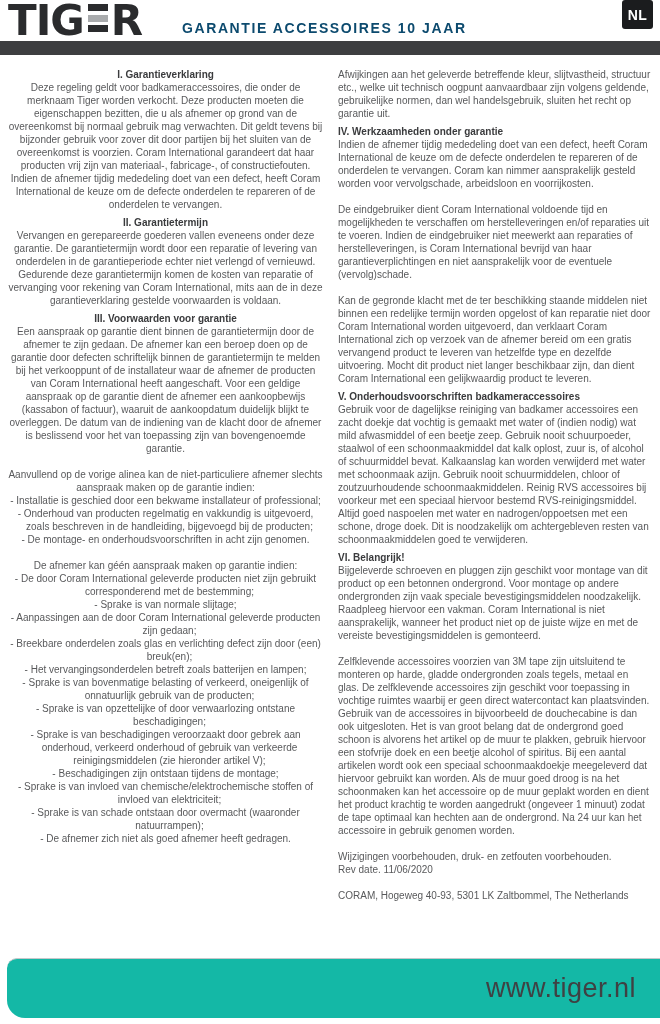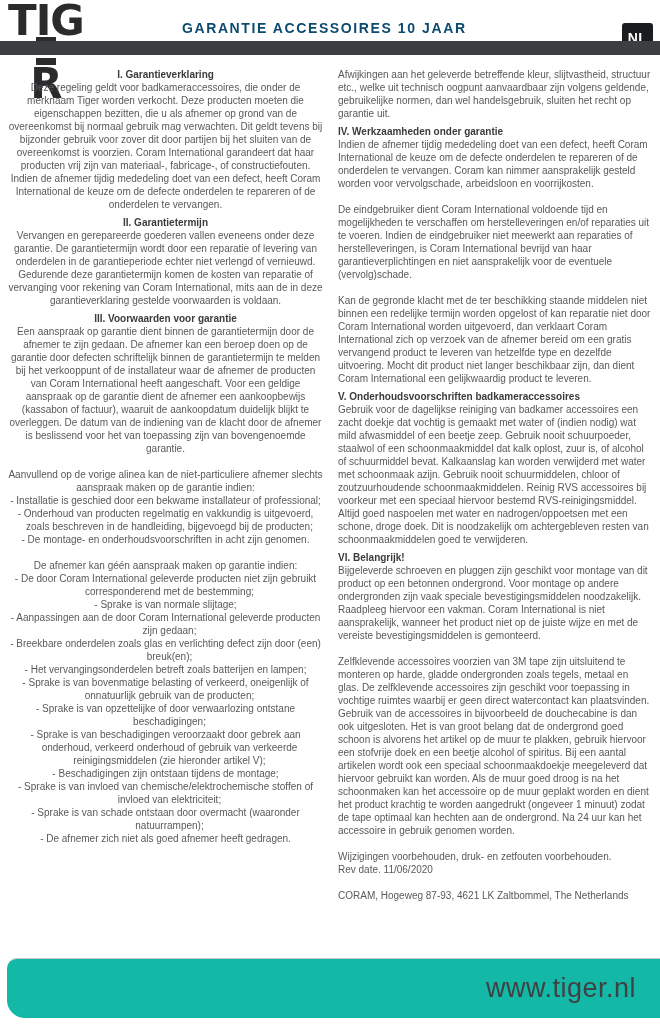--- a/index.html
+++ b/index.html
@@ -1,31 +1,31 @@
 <!DOCTYPE html>
 <html><head>
 <meta charset="utf-8">
 <style>
   html,body{margin:0;padding:0;background:#ffffff;}
   #page{position:relative;width:660px;height:1024px;background:#ffffff;overflow:hidden;
         font-family:"Liberation Sans",sans-serif;color:#58595b;}
 
   
   .header{position:absolute;top:0;left:0;right:0;height:62px;}
-  .logo{position:absolute;left:8px;top:4px;display:flex;align-items:center;flex-direction:column;}
+  .logo{position:absolute;left:8px;top:4px;display:flex;align-items:flex-start;}
   .logo-text{font-family:"DejaVu Sans",sans-serif;font-weight:bold;font-size:42px;
              line-height:33px;color:#2a2b2d;letter-spacing:-1px;}
   .ebars{display:flex;flex-direction:column;justify-content:space-between;
          width:20px;height:28px;margin:0 3px 2px 4px;}
   .ebars div{height:7px;background:#2a2b2d;}
   .ebars div:nth-child(2){background:#a9abad;}
   .doc-title{position:absolute;left:50%;transform:translateX(-52%);top:20px;
              font-weight:bold;font-size:14px;letter-spacing:1.6px;color:#0c4a6e;
              white-space:nowrap;}
-  .nl-badge{position:absolute;right:7px;top:23px;width:31px;height:29px;background:#1b1c1e;
+  .nl-badge{position:absolute;right:7px;top:0;width:31px;height:29px;background:#1b1c1e;
             border-radius:3px;color:#ffffff;font-weight:bold;font-size:14px;
             display:flex;align-items:center;justify-content:center;letter-spacing:.3px;}
   .topbar{position:absolute;left:0;right:0;top:41px;height:14px;background:#3d3e40;}
 
   
   .col{position:absolute;top:68px;width:315px;font-size:10px;line-height:13px;
        text-align:left;}
   .col-left{left:8px;text-align:center;}
   .col-right{left:338px;width:314px;}
   .blk{margin:0;}
@@ -93,20 +93,20 @@
       <div class="blk blk-p">Indien de afnemer tijdig mededeling doet van een defect, heeft Coram International de keuze om de defecte onderdelen te repareren of de onderdelen te vervangen. Coram kan nimmer aansprakelijk gesteld worden voor vervolgschade, arbeidsloon en voorrijkosten.</div>
       <div class="blk blk-pg">De eindgebruiker dient Coram International voldoende tijd en mogelijkheden te verschaffen om herstelleveringen en/of reparaties uit te voeren. Indien de eindgebruiker niet meewerkt aan reparaties of herstelleveringen, is Coram International bevrijd van haar garantieverplichtingen en niet aansprakelijk voor de eventuele (vervolg)schade.</div>
       <div class="blk blk-pg">Kan de gegronde klacht met de ter beschikking staande middelen niet binnen een redelijke termijn worden opgelost of kan reparatie niet door Coram International worden uitgevoerd, dan verklaart Coram International zich op verzoek van de afnemer bereid om een gratis vervangend product te leveren van hetzelfde type en dezelfde uitvoering. Mocht dit product niet langer beschikbaar zijn, dan dient Coram International een gelijkwaardig product te leveren.</div>
       <div class="blk blk-h">V. Onderhoudsvoorschriften badkameraccessoires</div>
       <div class="blk blk-p">Gebruik voor de dagelijkse reiniging van badkamer accessoires een zacht doekje dat vochtig is gemaakt met water of (indien nodig) wat mild afwasmiddel of een beetje zeep. Gebruik nooit schuurpoeder, staalwol of een schoonmaakmiddel dat kalk oplost, zuur is, of alcohol of schuurmiddel bevat. Kalkaanslag kan worden verwijderd met water met schoonmaak azijn. Gebruik nooit schuurmiddelen, chloor of zoutzuurhoudende schoonmaakmiddelen. Reinig RVS accessoires bij voorkeur met een speciaal hiervoor bestemd RVS-reinigingsmiddel. Altijd goed naspoelen met water en nadrogen/oppoetsen met een schone, droge doek. Dit is noodzakelijk om achtergebleven resten van schoonmaakmiddelen goed te verwijderen.</div>
       <div class="blk blk-h">VI. Belangrijk!</div>
       <div class="blk blk-p">Bijgeleverde schroeven en pluggen zijn geschikt voor montage van dit product op een betonnen ondergrond. Voor montage op andere ondergronden zijn vaak speciale bevestigingsmiddelen noodzakelijk. Raadpleeg hiervoor een vakman. Coram International is niet aansprakelijk, wanneer het product niet op de juiste wijze en met de vereiste bevestigingsmiddelen is gemonteerd.</div>
       <div class="blk blk-pg">Zelfklevende accessoires voorzien van 3M tape zijn uitsluitend te monteren op harde, gladde ondergronden zoals tegels, metaal en glas. De zelfklevende accessoires zijn geschikt voor toepassing in vochtige ruimtes waarbij er geen direct watercontact kan plaatsvinden. Gebruik van de accessoires in bijvoorbeeld de douchecabine is dan ook uitgesloten. Het is van groot belang dat de ondergrond goed schoon is alvorens het artikel op de muur te plakken, gebruik hiervoor een stofvrije doek en een beetje alcohol of spiritus. Bij een aantal artikelen wordt ook een speciaal schoonmaakdoekje meegeleverd dat hiervoor gebruikt kan worden. Als de muur goed droog is na het schoonmaken kan het accessoire op de muur geplakt worden en dient het product krachtig te worden aangedrukt (ongeveer 1 minuut) zodat de tape optimaal kan hechten aan de ondergrond. Na 24 uur kan het accessoire in gebruik genomen worden.</div>
       <div class="blk blk-pg">Wijzigingen voorbehouden, druk- en zetfouten voorbehouden.</div>
       <div class="blk blk-p">Rev date. 11/06/2020</div>
-      <div class="blk blk-pg">CORAM, Hogeweg 87-93, 4621 LK Zaltbommel, The Netherlands</div>
+      <div class="blk blk-pg">CORAM, Hogeweg 40-93, 5301 LK Zaltbommel, The Netherlands</div>
     </div>
 
   <div class="footer-bar">
     <span class="footer-url">www.tiger.nl</span>
   </div>
 
 </div>
 
 </body></html>

